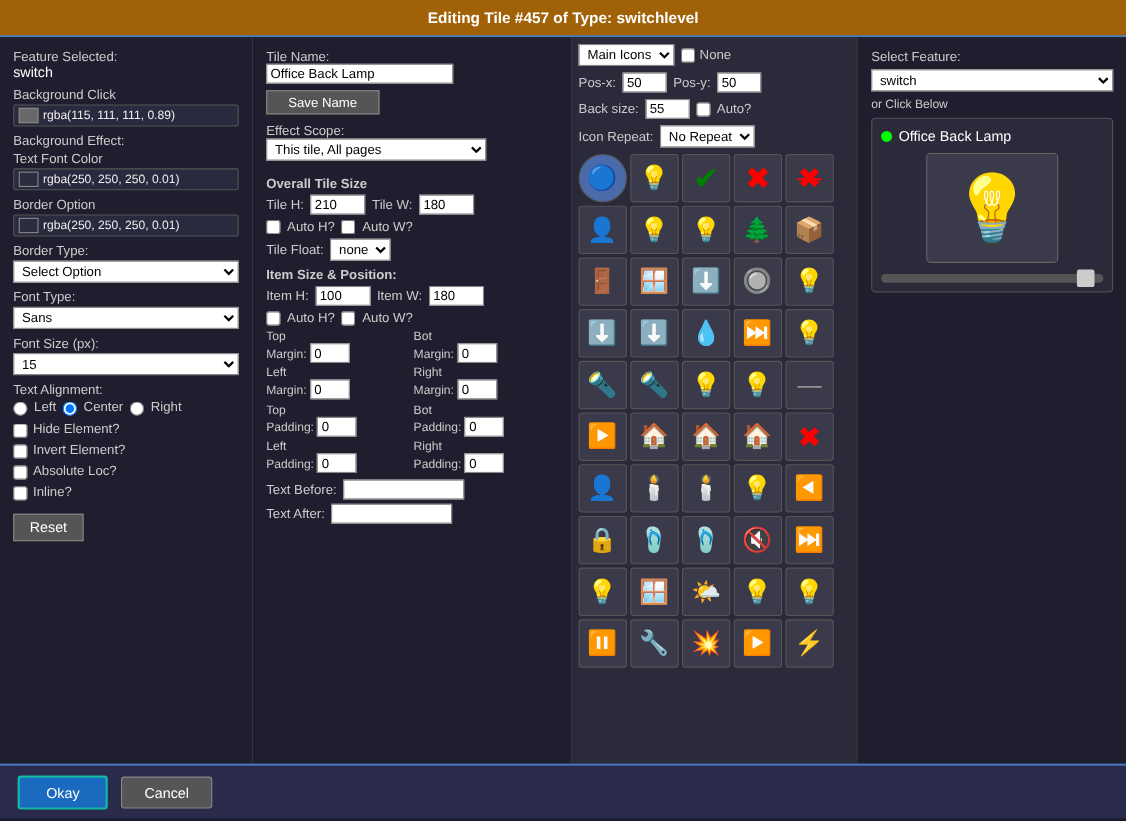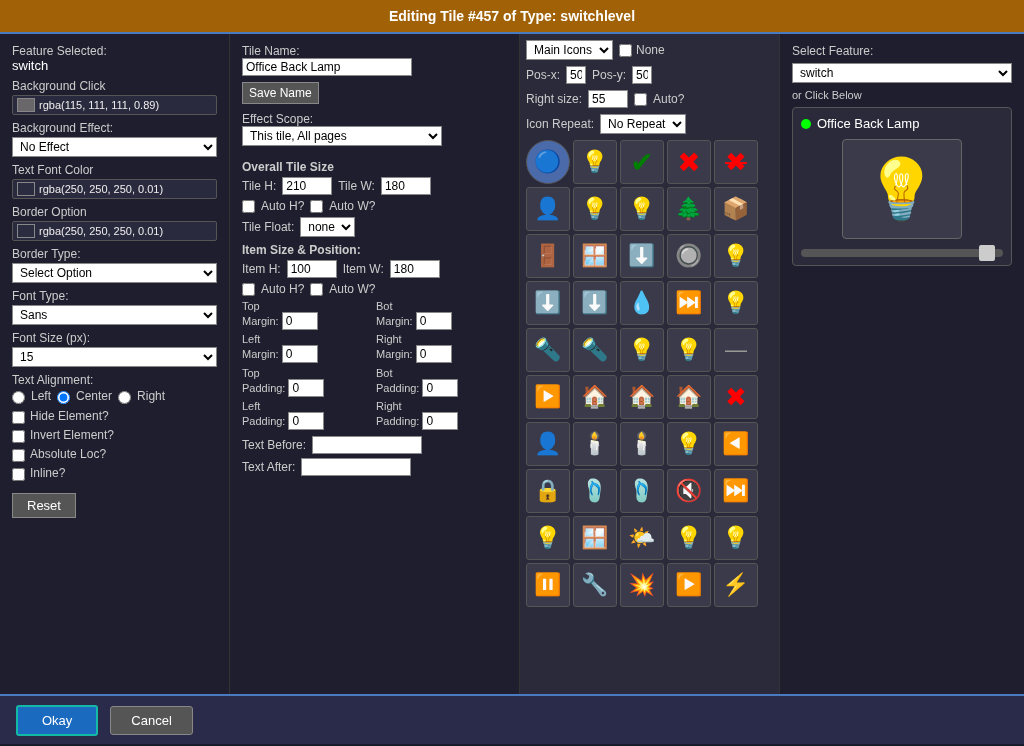--- a/index.html
+++ b/index.html
@@ -93,21 +93,21 @@
       padding: 10px 12px;
       border-right: 1px solid #333;
       overflow-y: auto;
     }
     .middle-panel .field-label { color: #ccc; font-size: 12px; }
     .tile-name-input { width: 170px; margin-bottom: 6px; }
     .save-btn {
       background: #555;
       color: #fff;
       border: 1px solid #888;
-      padding: 3px 6px;
+      padding: 3px 19px;
       cursor: pointer;
       margin-bottom: 8px;
       font-size: 12px;
     }
     .row-inline { display: flex; align-items: center; gap: 6px; margin-bottom: 4px; flex-wrap: wrap; }
     .row-inline label { color: #ccc; }
     .small-input { width: 50px; }
     .section-title { color: #ccc; font-size: 12px; font-weight: bold; margin: 6px 0 3px 0; }
     
     .icons-panel {
@@ -226,21 +226,21 @@
       color: #fff;
       border: 1px solid #888;
       padding: 6px 20px;
       cursor: pointer;
       font-size: 13px;
       border-radius: 3px;
     }
     input[type="radio"] { cursor: pointer; }
     input[type="checkbox"] { cursor: pointer; }
     .none-checkbox-row { display: flex; align-items: center; gap: 4px; color: #ccc; }
-    .pos-input { width: 20px; }
+    .pos-input { width: 40px; }
     .icon-size-input { width: 40px; }
   </style>
 </head>
 <body>
 
 <div class="title-bar">
   <span>Editing Tile #457 of Type: switchlevel</span>
 </div>
 
 <div class="main-container">
@@ -250,25 +250,20 @@
     <div class="feature-title">Feature Selected:</div>
     <div class="feature-value">switch</div>
 
     <div class="section-label">Background Click</div>
     <div class="color-row">
       <div class="color-swatch" style="background: rgba(115,111,111,0.89);"></div>
       <span class="color-text">rgba(115, 111, 111, 0.89)</span>
     </div>
 
     <div class="section-label">Background Effect:</div>
-    <select class="select-full">
-      <option>No Effect</option>
-      <option>Fade</option>
-      <option>Slide</option>
-    </select>
 
     <div class="section-label">Text Font Color</div>
     <div class="color-row">
       <div class="color-swatch" style="background: rgba(250,250,250,0.01);"></div>
       <span class="color-text">rgba(250, 250, 250, 0.01)</span>
     </div>
 
     <div class="section-label">Border Option</div>
     <div class="color-row">
       <div class="color-swatch" style="background: rgba(250,250,250,0.01);"></div>
@@ -423,21 +418,21 @@
         <label for="none_chk">None</label>
       </div>
     </div>
     <div class="icons-top-bar">
       <label style="color:#ccc;">Pos-x:</label>
       <input type="text" class="pos-input" value="50" style="">
       <label style="color:#ccc;">Pos-y:</label>
       <input type="text" class="pos-input" value="50" style="">
     </div>
     <div class="icons-top-bar">
-      <label style="color:#ccc;">Right size:</label>
+      <label style="color:#ccc;">Back size:</label>
       <input type="text" class="icon-size-input" value="55" style="">
       <input type="checkbox" id="auto_chk" style="">
       <label for="auto_chk" style="color:#ccc;">Auto?</label>
     </div>
     <div class="icons-top-bar">
       <label style="color:#ccc;">Icon Repeat:</label>
       <select>
         <option>No Repeat</option>
         <option>Repeat</option>
         <option>Repeat-X</option>

